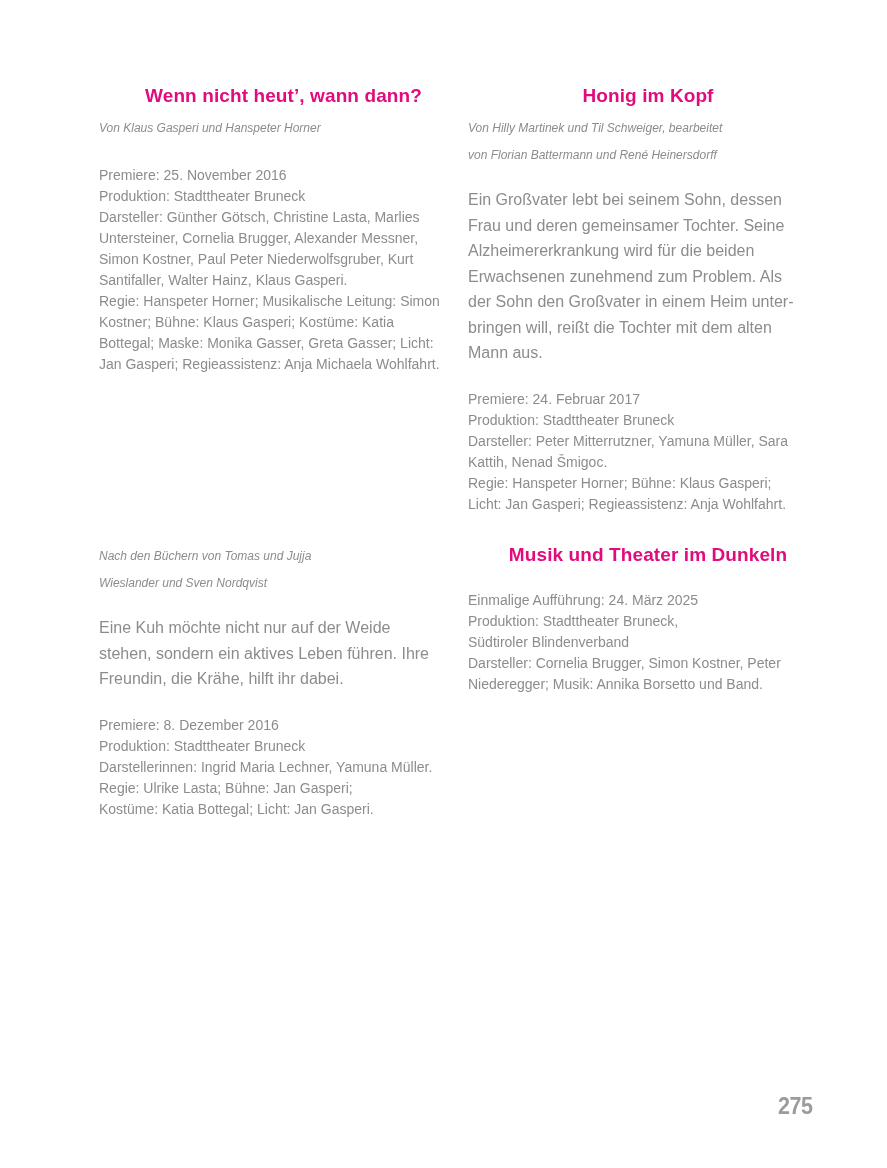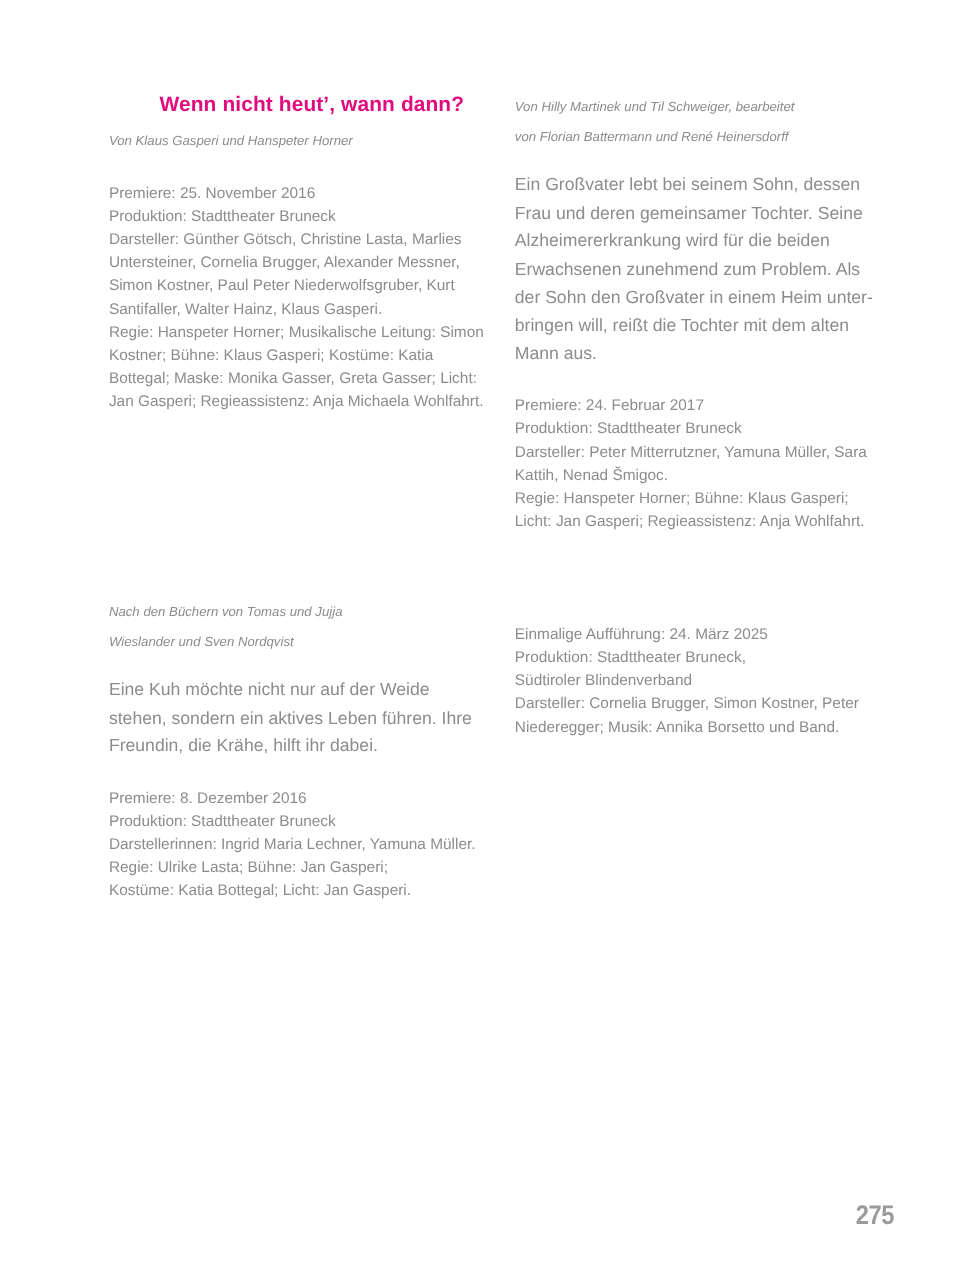--- a/index.html
+++ b/index.html
@@ -85,20 +85,21 @@
 Untersteiner, Cornelia Brugger, Alexander Messner,
 Simon Kostner, Paul Peter Niederwolfsgruber, Kurt
 Santifaller, Walter Hainz, Klaus Gasperi.
 Regie: Hanspeter Horner; Musikalische Leitung: Simon
 Kostner; Bühne: Klaus Gasperi; Kostüme: Katia
 Bottegal; Maske: Monika Gasser, Greta Gasser; Licht:
 Jan Gasperi; Regieassistenz: Anja Michaela Wohlfahrt.</p>
   </article>
 
   <article class="production">
+    <h2 class="title">Honig im Kopf</h2>
     <p class="byline">Von Hilly Martinek und Til Schweiger, bearbeitet
 von Florian Battermann und René Heinersdorff</p>
     <p class="synopsis">Ein Großvater lebt bei seinem Sohn, dessen
 Frau und deren gemeinsamer Tochter. Seine
 Alzheimererkrankung wird für die beiden
 Erwachsenen zunehmend zum Problem. Als
 der Sohn den Großvater in einem Heim unter-
 bringen will, reißt die Tochter mit dem alten
 Mann aus.</p>
     <p class="credits">Premiere: 24. Februar 2017
@@ -116,20 +117,21 @@
 stehen, sondern ein aktives Leben führen. Ihre
 Freundin, die Krähe, hilft ihr dabei.</p>
     <p class="credits">Premiere: 8. Dezember 2016
 Produktion: Stadttheater Bruneck
 Darstellerinnen: Ingrid Maria Lechner, Yamuna Müller.
 Regie: Ulrike Lasta; Bühne: Jan Gasperi;
 Kostüme: Katia Bottegal; Licht: Jan Gasperi.</p>
   </article>
 
   <article class="production no-subtitle">
+    <h2 class="title">Musik und Theater im Dunkeln</h2>
 
     <p class="credits">Einmalige Aufführung: 24. März 2025
 Produktion: Stadttheater Bruneck,
 Südtiroler Blindenverband
 Darsteller: Cornelia Brugger, Simon Kostner, Peter
 Niederegger; Musik: Annika Borsetto und Band.</p>
   </article>
 
 </main>
 

